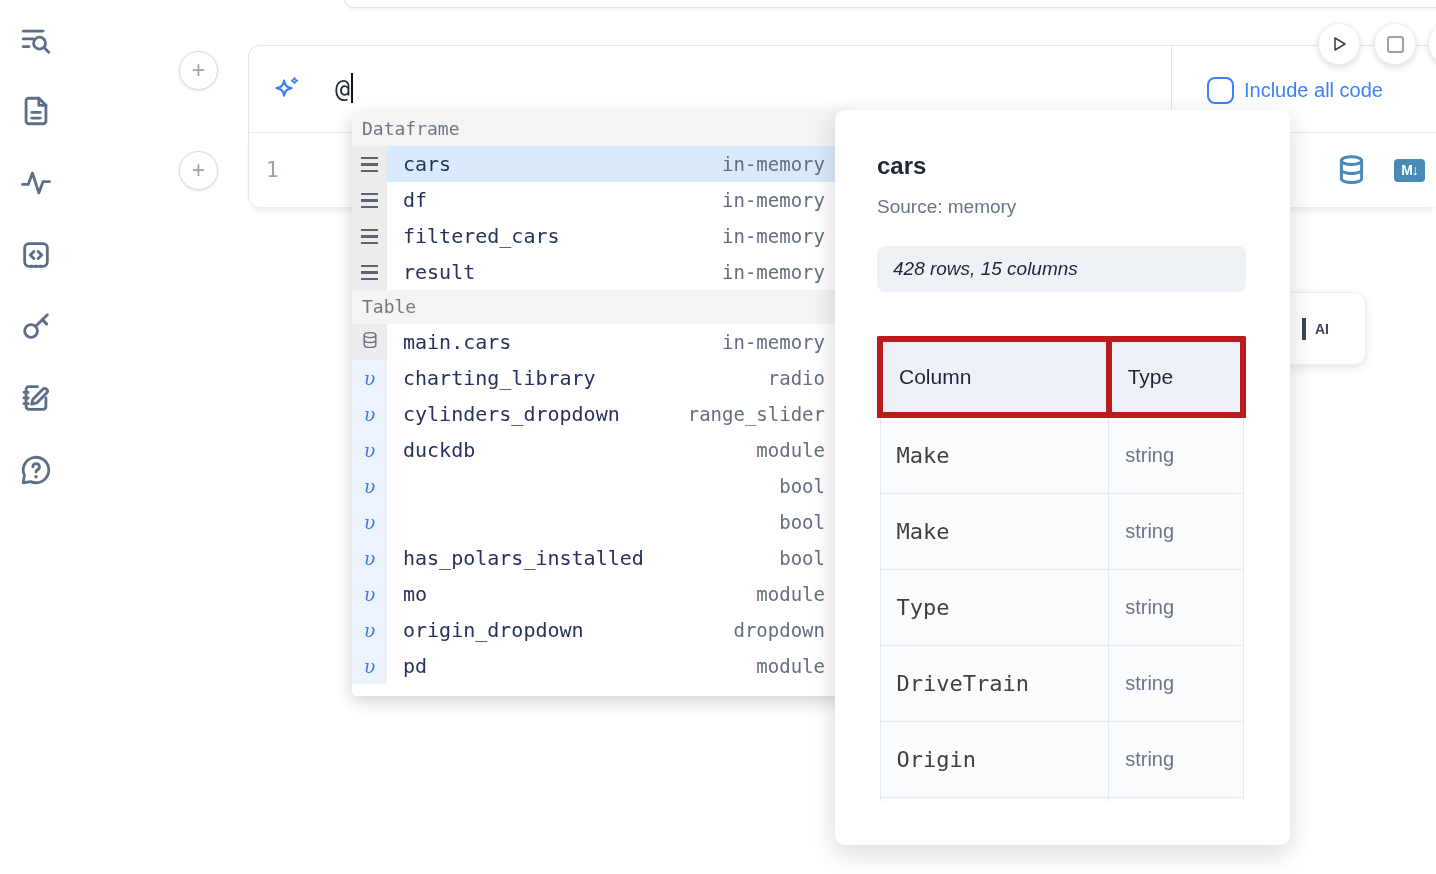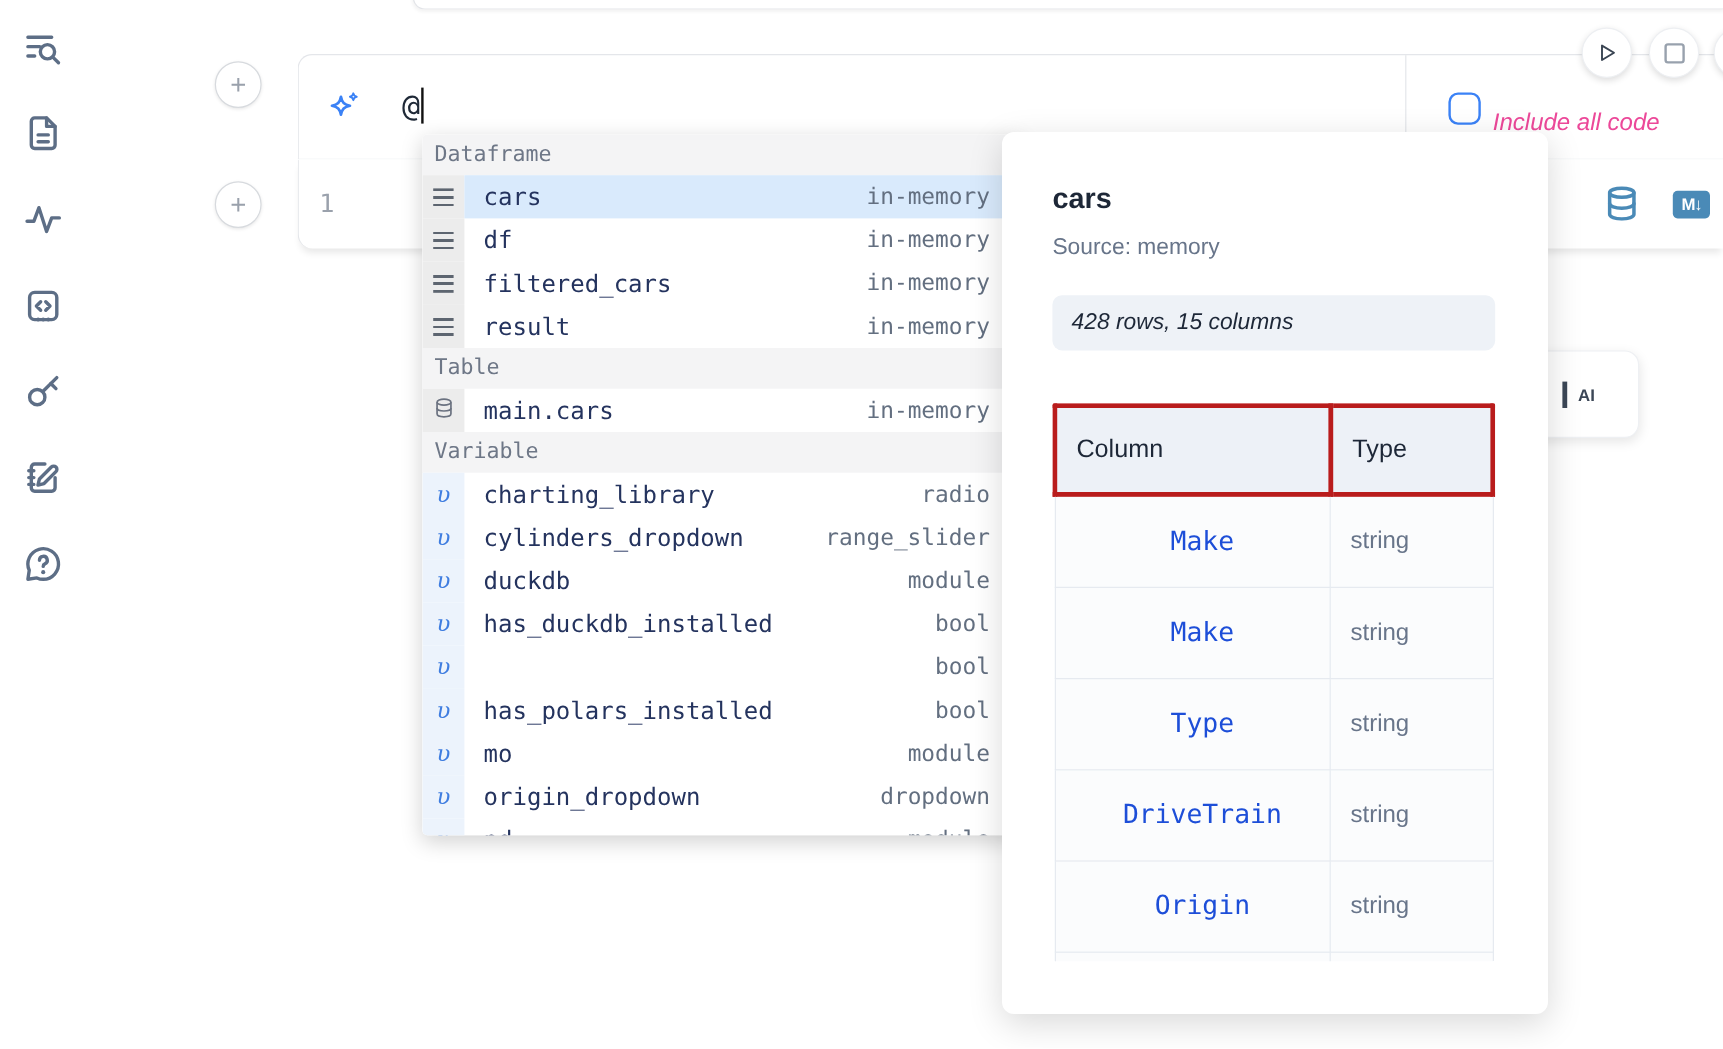--- a/index.html
+++ b/index.html
@@ -40,22 +40,22 @@
   #prompt-text {
     position:absolute; left:86px; top:27px; font-size:25px; color:#1f2937; letter-spacing:0;
   }
   #caret { display:inline-block; width:2px; height:30px; background:#111; vertical-align:-6px; margin-left:1px; }
   #ai-divider { position:absolute; left:922px; top:0; height:87px; border-left:1px solid #e4e6ea; }
   #include-box {
     position:absolute; left:958px; top:31px; width:27px; height:27px;
     border:2.5px solid #3b82f6; border-radius:8px; background:#fff; cursor:pointer;
   }
   #include-label {
-    position:absolute; left:995px; top:12px; height:88px; line-height:88px;
-    font-size:20px; color:#ec4899;font-style:italic;
+    position:absolute; left:995px; top:0; height:88px; line-height:88px;
+    font-size:20px; color:#3b82f6;
   }
 
   
   .run-circle {
     position:absolute; top:23px; width:42px; height:42px; border-radius:50%;
     background:#fff; border:1px solid #edeff2; box-shadow:0 2px 6px rgba(0,0,0,.14);
     display:flex; align-items:center; justify-content:center; cursor:pointer; z-index:3;
   }
   #btn-run  { left:1318px; }
   #btn-stop { left:1374px; }
@@ -119,25 +119,25 @@
   #pv-title { font-size:24px; font-weight:bold; color:#1d2737; line-height:28px; }
   #pv-source { font-size:19px; color:#68758a; margin-top:16px; line-height:22px; }
   #pv-shape {
     margin-top:28px; background:#eef2f7; border-radius:8px; height:46px; line-height:46px;
     padding:0 16px; font-size:19px; color:#1d2737;font-style:italic;
   }
   #pv-table-wrap { margin-top:44px; height:465px; overflow:hidden; border-radius:2px; }
   table#pv-table { width:100%; border-collapse:collapse; border:1px solid #e2e7ee; }
   #pv-table th {
     background:#edf1f7; font-size:21px; font-weight:normal; color:#1d2737; text-align:left;
-    padding:23px 0 23px 16px; border:4px solid #b91c1c;
+    padding:23px 0 23px 16px; border:6px solid #b91c1c;
   }
   #pv-table td { border:1px solid #e6eaf0; background:#fbfcfd; padding:25px 0 25px 16px; }
   #pv-table col.c-col { width:63%; }
-  #pv-table td.cell-name { font-family:"DejaVu Sans Mono", monospace; font-size:22px; color:#1d4ed8;text-align:center; }
+  #pv-table td.cell-name { font-family:"DejaVu Sans Mono", monospace; font-size:22px; color:#404040; }
   #pv-table td.cell-type { font-size:20px; color:#68758a; }
   #pv-table tr.partial td { padding:10px 0 10px 16px; }
 </style>
 </head>
 <body>
 
 <div id="app">
 
   <div id="sidebar">
     <div class="side-icon" style="top:24px">
@@ -275,21 +275,20 @@
               <ellipse cx="9" cy="4.5" rx="6.5" ry="2.8"></ellipse>
               <path d="M2.5 4.5v11c0 1.6 2.9 2.8 6.5 2.8s6.5-1.2 6.5-2.8v-11"></path>
               <path d="M2.5 10c0 1.6 2.9 2.8 6.5 2.8S15.5 11.6 15.5 10"></path>
             </svg></span>
         </div>
         <div class="ac-main">
           <span class="ac-name">main.cars</span>
           <span class="ac-type">in-memory</span>
         </div>
       </div>
-      <div class="ac-header">Variable</div>
       <div class="ac-row kind-variable">
         <div class="ac-icon-cell">
           <span class="var-glyph">υ</span>
         </div>
         <div class="ac-main">
           <span class="ac-name">charting_library</span>
           <span class="ac-type">radio</span>
         </div>
       </div>
       <div class="ac-row kind-variable">
@@ -308,21 +307,20 @@
         <div class="ac-main">
           <span class="ac-name">duckdb</span>
           <span class="ac-type">module</span>
         </div>
       </div>
       <div class="ac-row kind-variable">
         <div class="ac-icon-cell">
           <span class="var-glyph">υ</span>
         </div>
         <div class="ac-main">
-          <span class="ac-name">has_duckdb_installed</span>
           <span class="ac-type">bool</span>
         </div>
       </div>
       <div class="ac-row kind-variable">
         <div class="ac-icon-cell">
           <span class="var-glyph">υ</span>
         </div>
         <div class="ac-main">
           <span class="ac-type">bool</span>
         </div>

